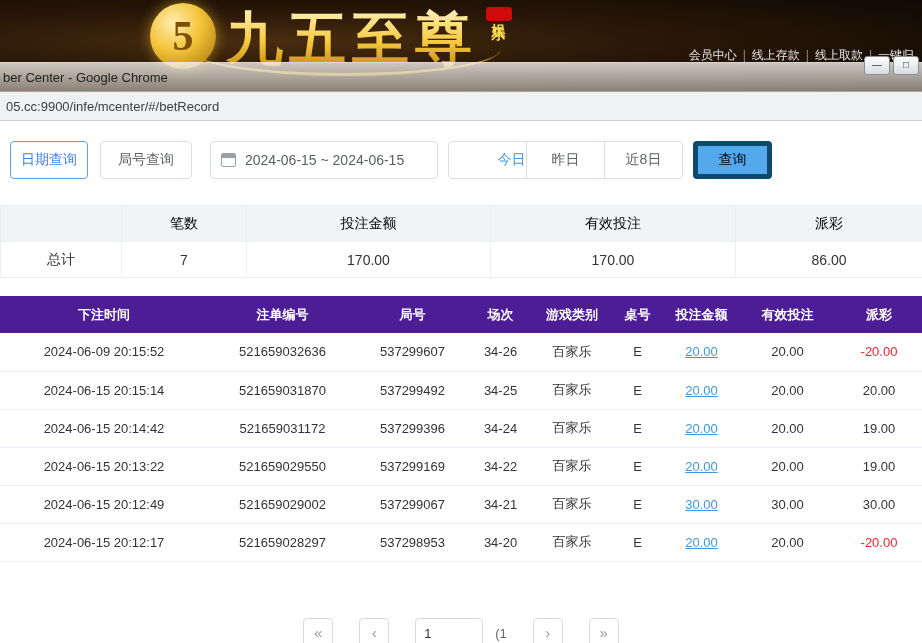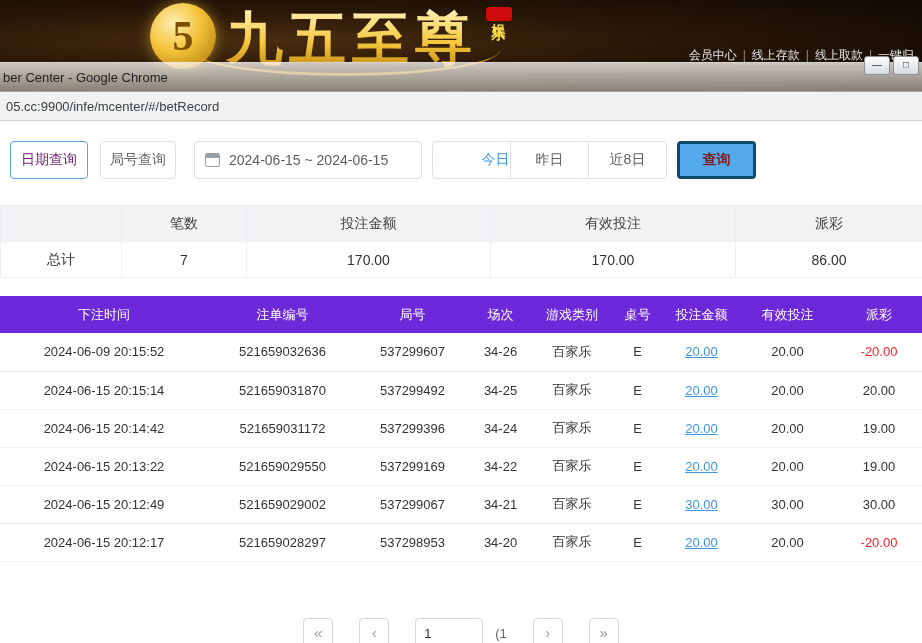--- a/index.html
+++ b/index.html
@@ -73,46 +73,46 @@
     display:flex; align-items:center;text-align:right;
   }
   .addr-url { margin-left:6px; font-size:13px; color:#3c4043; }
 
   
   .content { position:absolute; top:121px; left:0; width:922px; z-index:2; background:#fff; }
 
   .query-row { display:flex; align-items:center; margin:20px 0 0 10px; }
   .btn { height:38px; background:#fff; border:1px solid #dcdfe6; border-radius:4px;
          font-size:14px; color:#606266; cursor:pointer; font-family:inherit; }
-  .tab-date { width:78px; border-color:#57a3e8; color:#701a75; }
-  .tab-round { width:76px; margin-left:12px; }
+  .tab-date { width:78px; border-color:#57a3e8; color:#3b82f6; }
+  .tab-round { width:92px; margin-left:12px; }
   .date-box {
     margin-left:18px; width:228px; height:38px; border:1px solid #dcdfe6; border-radius:4px;
     display:flex; align-items:center; padding:0 10px; cursor:pointer; background:#fff;
   }
   .cal-icon { width:15px; height:14px; border:1px solid #98a0a8; border-radius:2px; position:relative; }
   .cal-icon::before { content:""; position:absolute; top:0; left:0; right:0; height:4px; background:#98a0a8; }
   .date-text { margin-left:9px; font-size:14px; color:#5a5e66; }
   .btn-group { display:flex; margin-left:10px; }
   .grp-btn { width:79px; border-radius:0; margin-left:-1px; }
   .grp-btn:first-child { border-radius:4px 0 0 4px; margin-left:0; }
   .grp-btn:last-child { border-radius:0 4px 4px 0; }
   .grp-btn.active { color:#3e97e4; position:relative; z-index:1;padding-left:48px; }
-  .search-btn { width:79px; margin-left:10px; background:#54a9ed; border:3px solid #0c4a6e; color:#7f1d1d;font-weight:bold; }
+  .search-btn { width:79px; margin-left:10px; background:#54a9ed; border:5px solid #0c4a6e; color:#000000; }
 
   table { border-collapse:collapse; table-layout:fixed; width:922px; }
   td, th { text-align:center; overflow:hidden; white-space:nowrap; }
 
   .summary-table { margin-top:26px; font-size:14px; }
   .summary-table th, .summary-table td { border:1px solid #ebeef5; height:36px; }
-  .summary-table thead th { background:#f2f3f5; font-weight:normal; color:#404040; }
+  .summary-table thead th { background:#f2f3f5; font-weight:normal; color:#000000; }
   .summary-table tbody td { background:#fff; }
 
   .bet-table { margin-top:18px; font-size:13px; }
-  .bet-table thead th { background:#6d28d9; color:#fff; height:37px; font-weight:normal; }
+  .bet-table thead th { background:#4c1d95; color:#fff; height:37px; font-weight:bold; }
   .bet-table tbody td { height:38px; border-bottom:1px solid #ebeef5; background:#fff; }
   .bet-table td.amt { color:#3e97e4; text-decoration:underline; cursor:pointer; }
   .bet-table td.neg { color:#f5222d; }
 
   .pagination {
     position:absolute; top:618px; left:0; width:922px;
     display:flex; justify-content:center; align-items:center; gap:26px; z-index:2;
   }
   .pg-btn {
     width:30px; height:30px; border:1px solid #d9d9d9; border-radius:4px; background:#fff;

